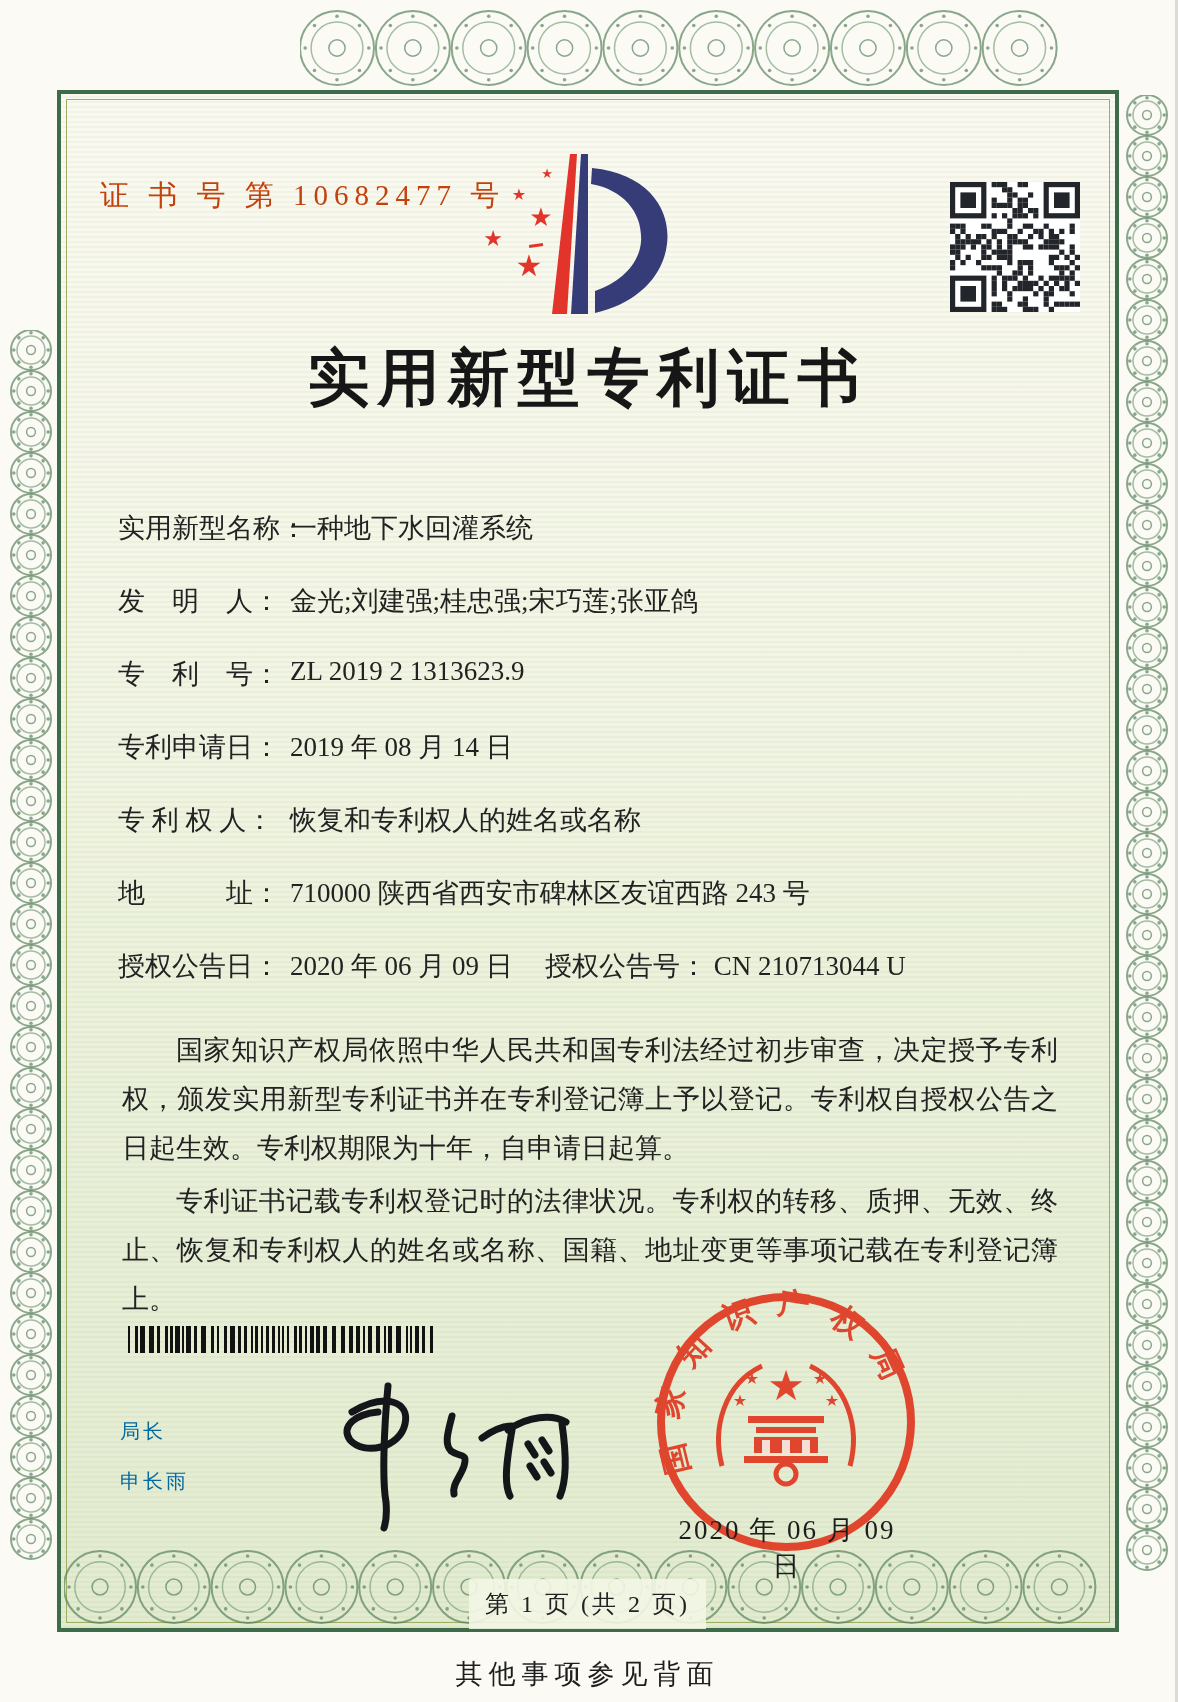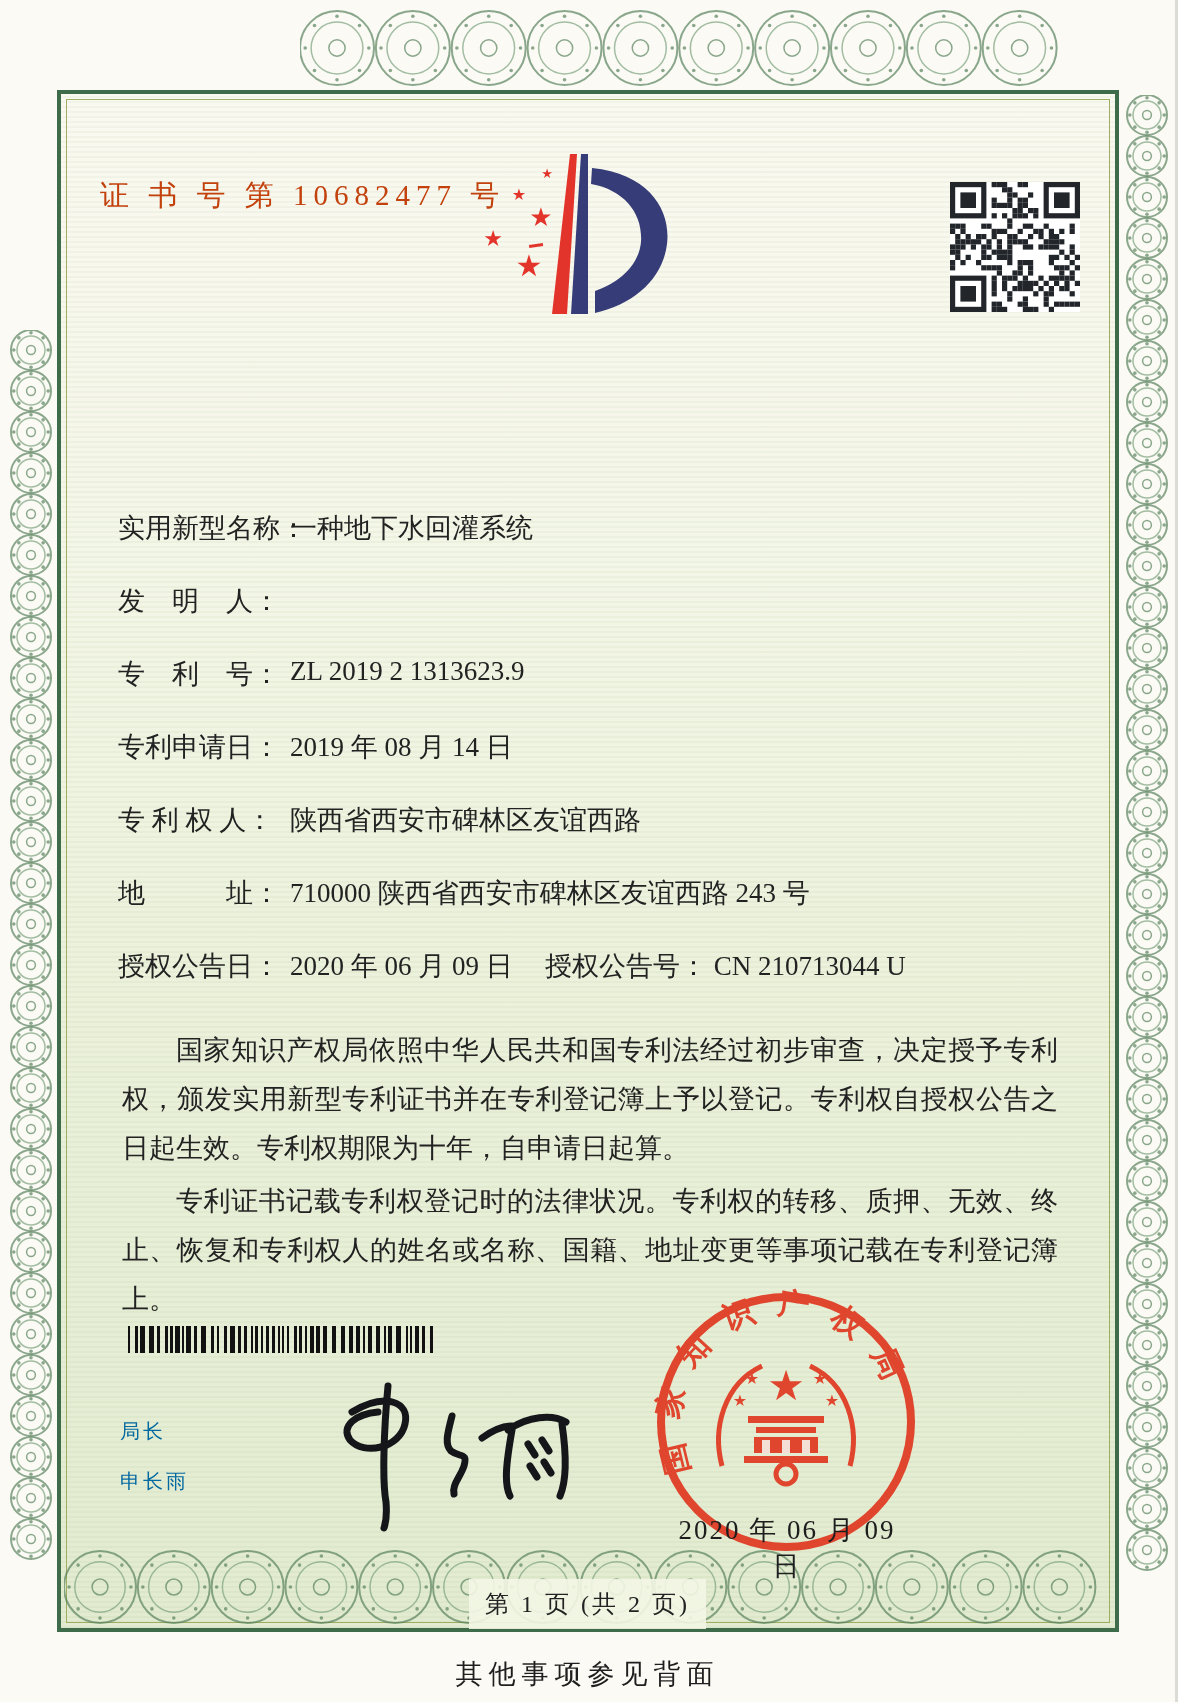--- a/index.html
+++ b/index.html
@@ -1263,39 +1263,41 @@
       <rect x="5" y="5" width="25" height="25" fill="#ffffff"></rect>
       <rect x="10" y="10" width="15" height="15" fill="#22262b"></rect>
       <rect x="90" y="0" width="35" height="35" fill="#22262b"></rect>
       <rect x="95" y="5" width="25" height="25" fill="#ffffff"></rect>
       <rect x="100" y="10" width="15" height="15" fill="#22262b"></rect>
       <rect x="0" y="90" width="35" height="35" fill="#22262b"></rect>
       <rect x="5" y="95" width="25" height="25" fill="#ffffff"></rect>
       <rect x="10" y="100" width="15" height="15" fill="#22262b"></rect>
     </svg>
 
+  <div class="abs title">实用新型专利证书</div>
 
   <div class="abs row" style="top:510px">
     <span class="lbl">实用新型名称：</span>
     <span class="val">一种地下水回灌系统</span>
   </div>
   <div class="abs row" style="top:583px">
     <span class="lbl">发　明　人：</span>
+    <span class="val">金光;刘建强;桂忠强;宋巧莲;张亚鸽</span>
   </div>
   <div class="abs row" style="top:656px">
     <span class="lbl">专　利　号：</span>
     <span class="val">ZL 2019 2 1313623.9</span>
   </div>
   <div class="abs row" style="top:729px">
     <span class="lbl">专利申请日：</span>
     <span class="val">2019 年 08 月 14 日</span>
   </div>
   <div class="abs row" style="top:802px">
     <span class="lbl">专 利 权 人：</span>
-    <span class="val">陕西省西安市碑林区友谊西路</span>
+    <span class="val">恢复和专利权人的姓名或名称</span>
   </div>
   <div class="abs row" style="top:875px">
     <span class="lbl">地　　　址：</span>
     <span class="val">710000  陕西省西安市碑林区友谊西路 243 号</span>
   </div>
   <div class="abs row" style="top:948px">
     <span class="lbl">授权公告日：</span>
     <span class="val">2020 年 06 月 09 日</span>
   </div>
   <div class="abs grant2" style="top:948px">

